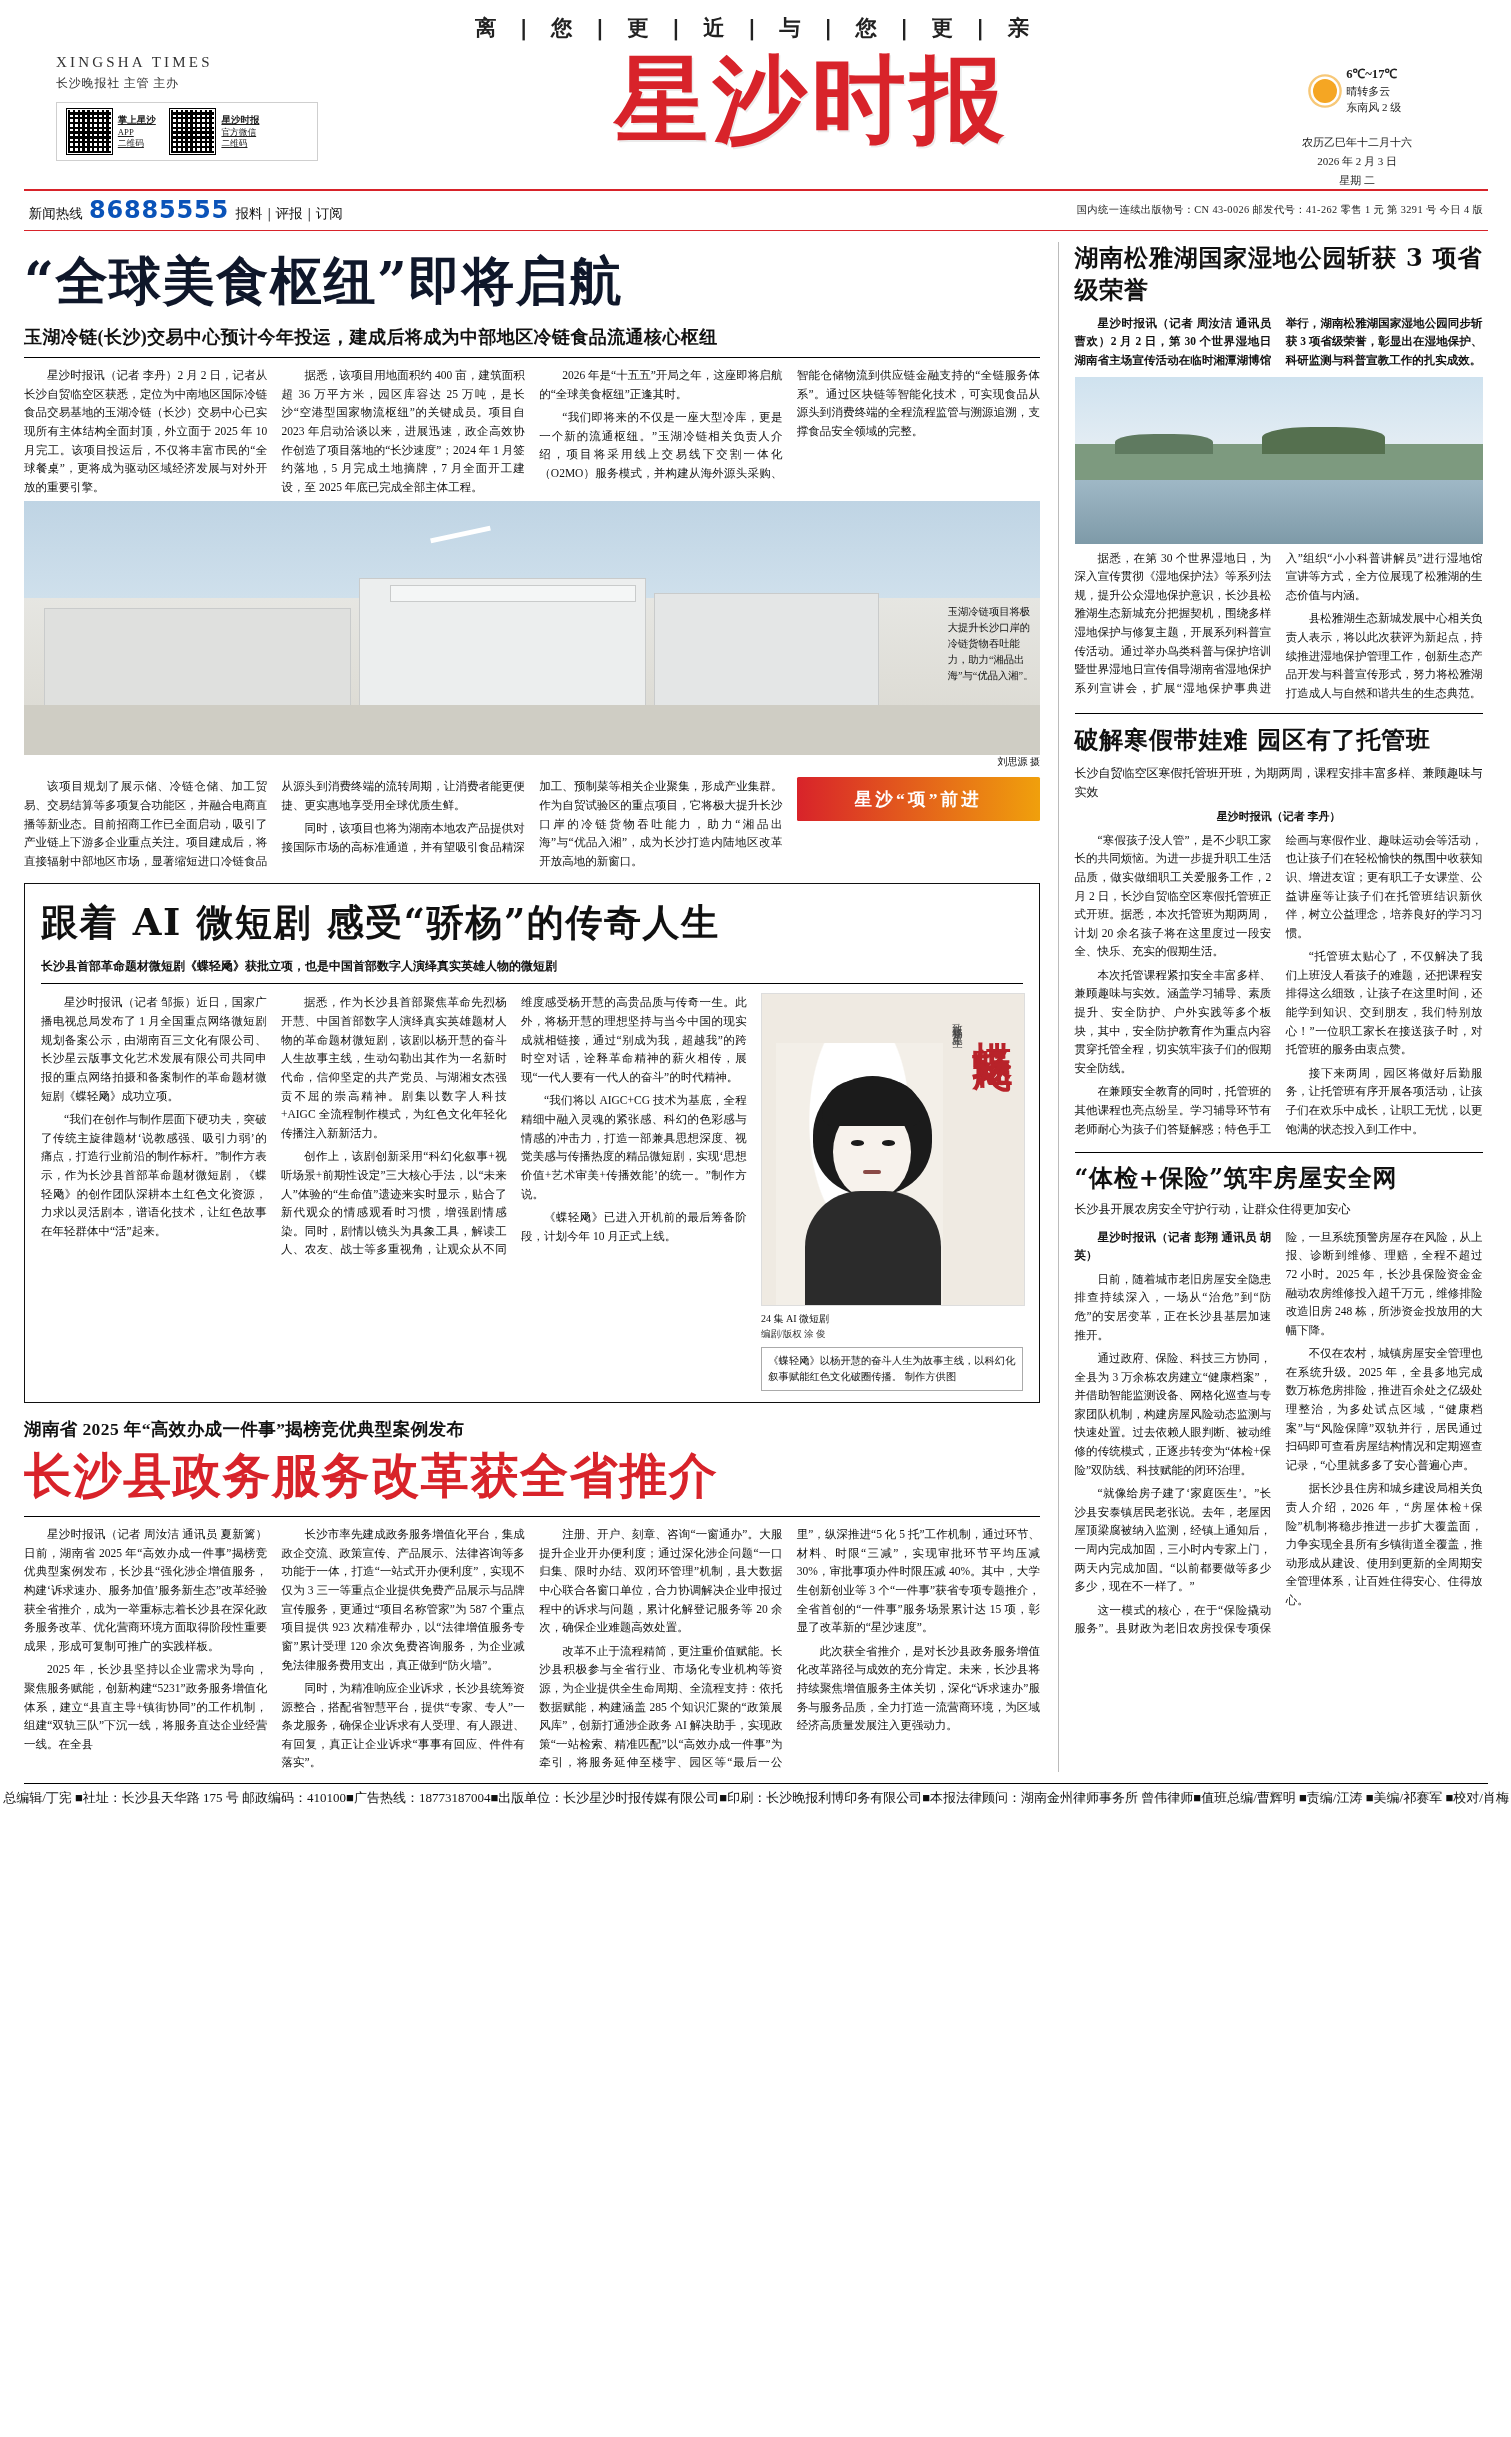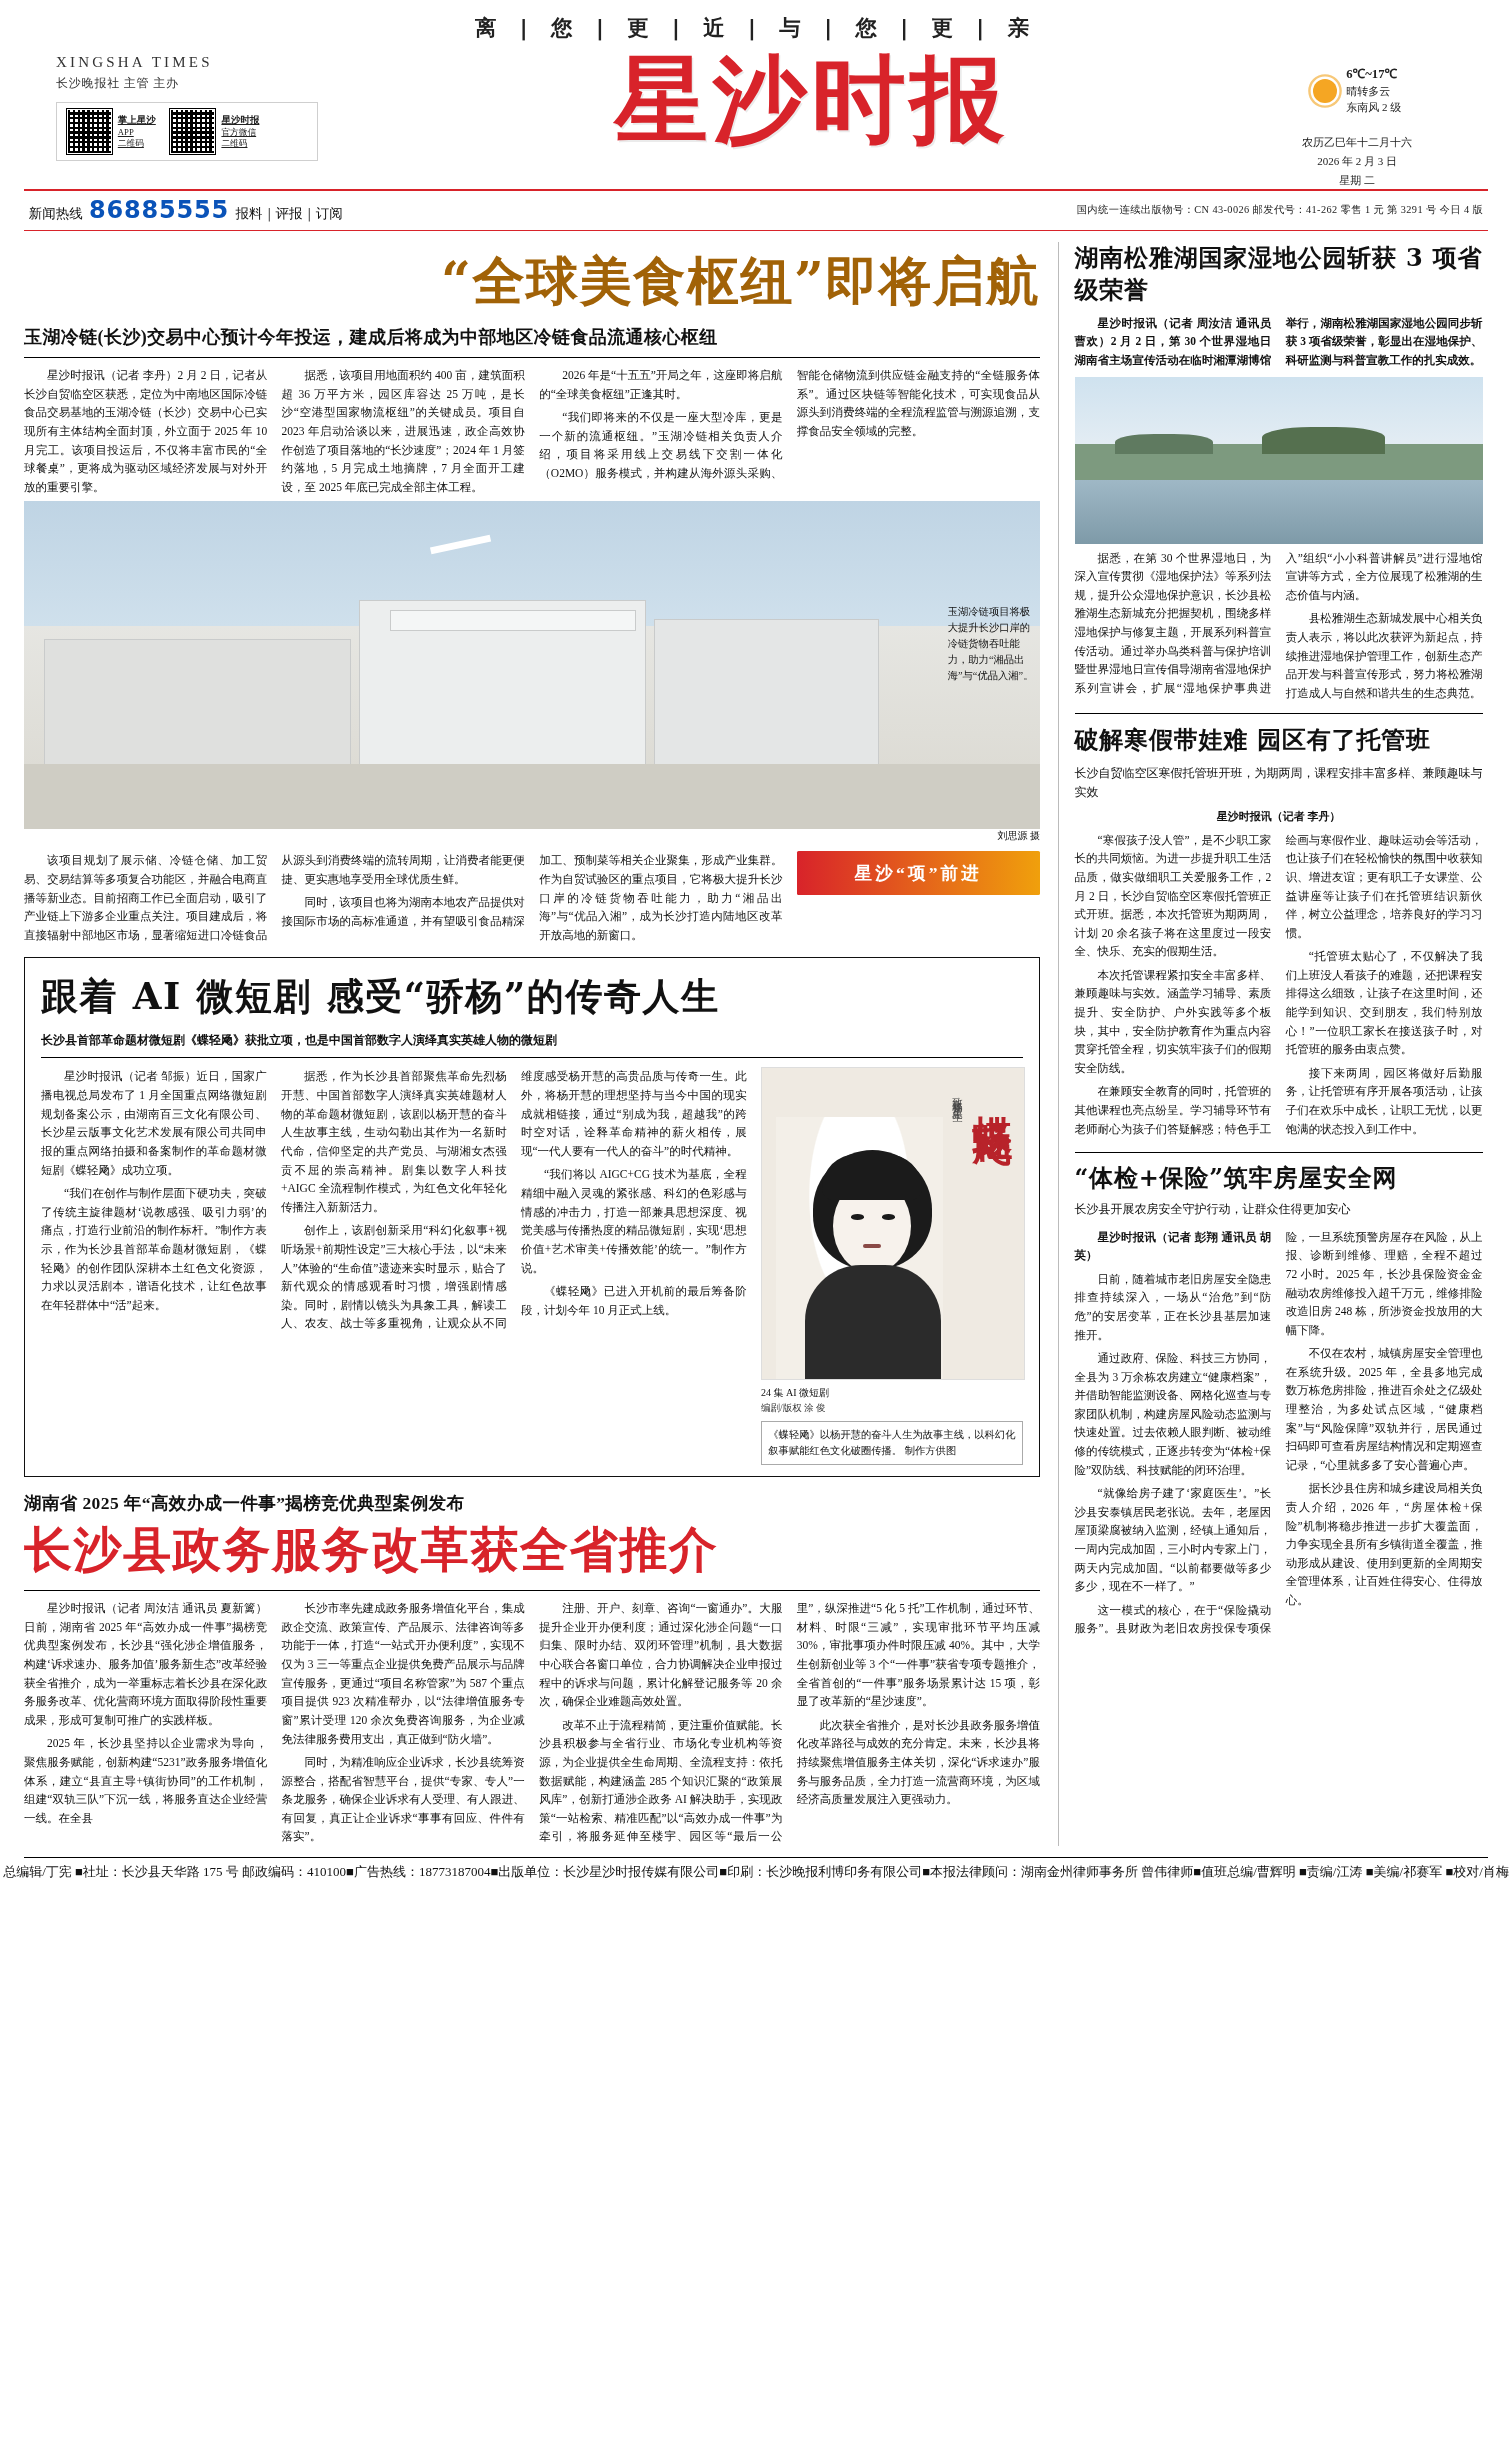--- a/index.html
+++ b/index.html
@@ -154,22 +154,21 @@
     padding-left:16px;
     box-sizing:border-box;
   }
 
   h1.lead{
     font-family:"DejaVu Serif", serif;
     font-weight:bold;
     font-size:52px;
     letter-spacing:1.6px;
     margin:4.8px 0 8px 0;
-    color:#a16207;
-    text-align:right;
+    color:#0f172a;
   }
   .lead-sub{
     font-size:18px;
     font-weight:bold;
     letter-spacing:0.4px;
     margin-bottom:8px;
     color:#111;
     border-bottom:0.8px solid #000;
     padding-bottom:8px;
   }
@@ -185,21 +184,21 @@
   }
   .art-cols p{margin:0 0 4.8px 0;text-indent:2em;}
   .byline{font-weight:bold;}
 
   .photo-block{
     margin:4.8px 0 8px 0;
     position:relative;
   }
   .photo{
     width:100%;
-    height:328px;
+    height:254px;
     display:block;
     background:linear-gradient(#bfd4e4 0%, #cfe0ec 38%, #e6e6e2 38%, #d9d7cf 100%);
     position:relative;
     overflow:hidden;
   }
   .ph-bld{
     position:absolute;background:#e9eaea;border:0.8px solid #c9cbcb;
   }
   .ph-shadow{position:absolute;background:rgba(0,0,0,.12);}
   .photo-cap-side{

